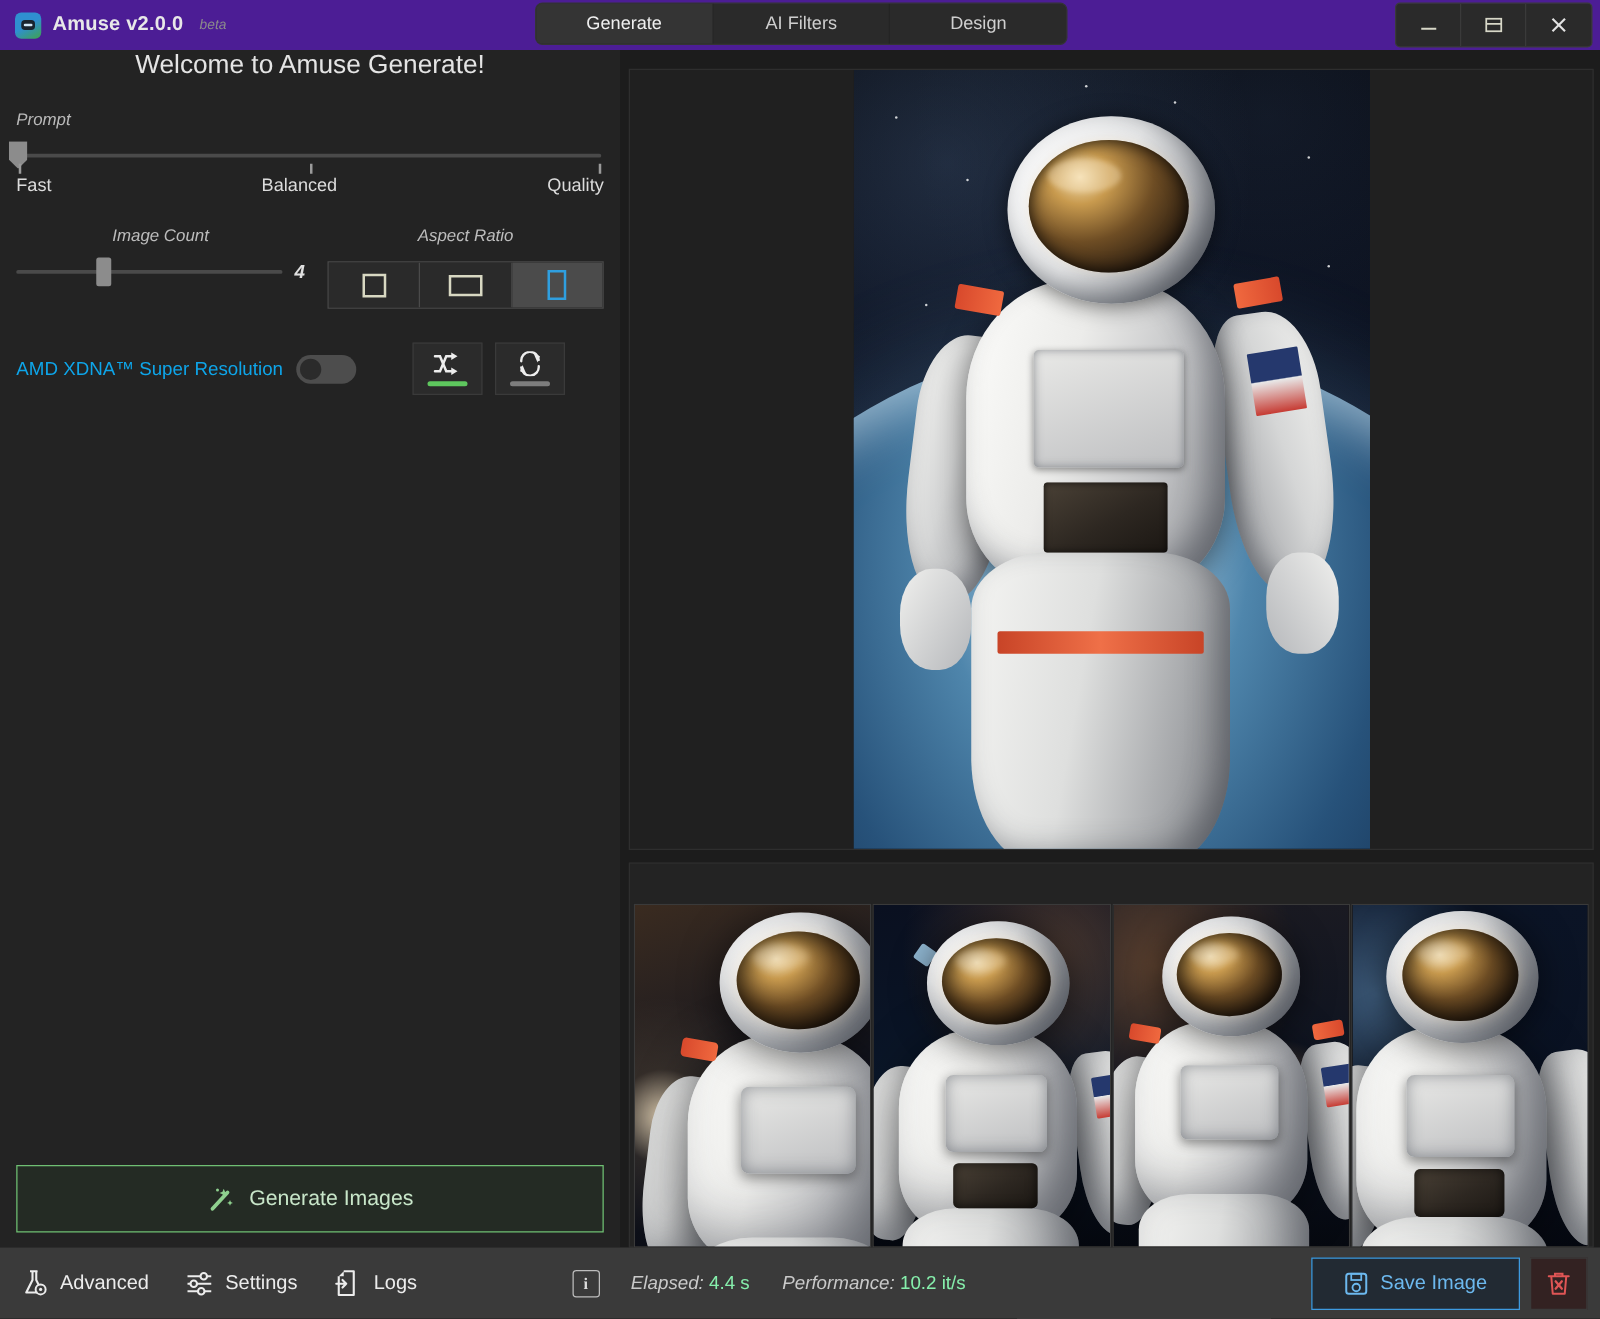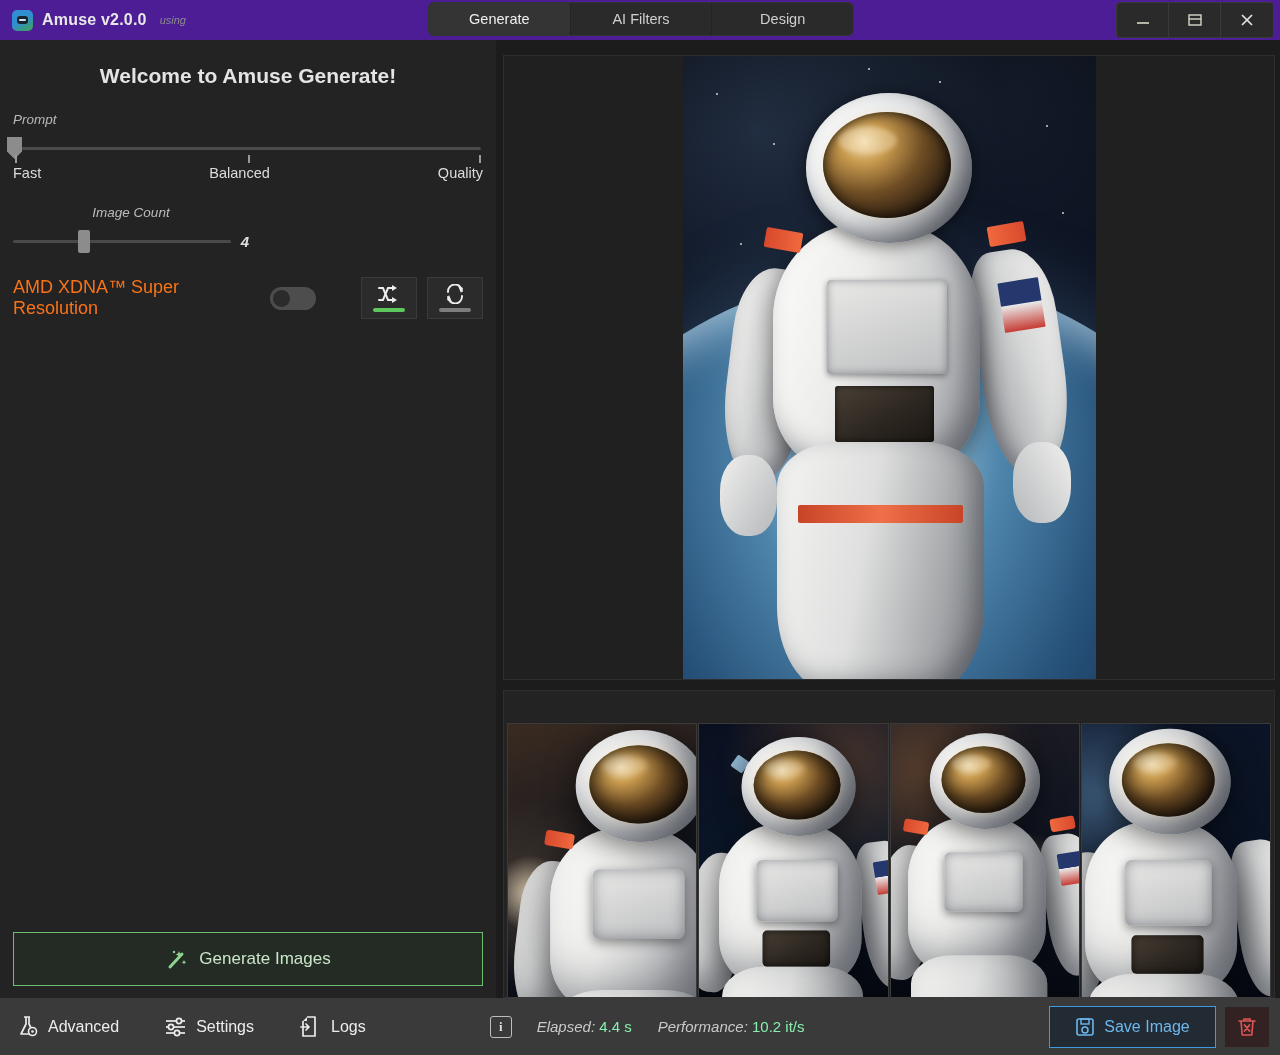--- a/index.html
+++ b/index.html
@@ -60,21 +60,21 @@
   .wc:last-child { border-right: none; }
   .wc svg { display: block; }
 
   
   .leftpanel {
     position: absolute; left: 0; top: 40px; width: 496px; height: 958px;
     background: #232323;
   }
   .welcome-h1 {
     text-align: center; font-size: 21px; color: #e4e4e4;
-    margin-top: 24px; font-weight: bold;
+    font-weight: normal;
   }
   .welcome-h2 {
     text-align: center; font-size: 15px; color: #d0d0d0;
     margin-top: 5px; font-weight: normal;
   }
   .field-label {
     font-size: 13.5px; font-style: italic; color: #b9b9b9;
     margin: 24px 0 5px 13px;
   }
   .prompt-box {
@@ -137,21 +137,21 @@
   .ar-shape { border: 2px solid #d8d8c2; }
   .ar-btn.active .ar-shape { border-color: #2f9fe0; }
   .shape-sq { width: 19px; height: 19px; }
   .shape-land { width: 27px; height: 17px; }
   .shape-port { width: 15px; height: 24px; }
 
   
   .xdna-row {
     display: flex; align-items: center; margin: 27px 13px 0 13px; gap: 0;
   }
-  .xdna-label { font-size: 18px; color: #f97316; }
+  .xdna-label { font-size: 15px; color: #0ea5e9; }
   .toggle {
     width: 48px; height: 23px; border-radius: 12px; background: #4d4d4d;
     margin-left: 11px; position: relative; cursor: default;
   }
   .toggle-knob {
     position: absolute; left: 3px; top: 3px; width: 17px; height: 17px;
     border-radius: 50%; background: #2b2b2b;
   }
   .iconbtns { display: flex; gap: 10px; margin-left: 45px; }
   .iconbtn {
@@ -196,21 +196,21 @@
   
   .statusbar {
     position: absolute; left: 0; bottom: 0; width: 1280px; height: 57px;
     background: #3a3a3a;
     display: flex; align-items: center;
   }
   .sb-item {
     display: flex; align-items: center; gap: 8px;
     font-size: 16px; color: #ececec; cursor: default;
   }
-  .sb-left { display: flex; align-items: center; gap: 44px; margin-left: 15px; }
+  .sb-left { display: flex; align-items: center; gap: 28px; margin-left: 15px; }
   .sb-info {
     margin-left: 124px; width: 22px; height: 22px;
     border: 1.5px solid #bdbdbd; border-radius: 3px;
     display: flex; align-items: center; justify-content: center;
     font-size: 13px; font-weight: bold; color: #dcdcdc;
     font-family: "Liberation Serif", serif;
   }
   .sb-stats { display: flex; gap: 26px; margin-left: 25px; font-size: 15px; }
   .sb-stats .lbl { font-style: italic; color: #c9c9c9; }
   .sb-stats .val { color: #86efac; font-weight: normal; }
@@ -340,21 +340,21 @@
     background: linear-gradient(240deg,#f0f0ee,#b5b7ba);
   }
 </style>
 </head>
 <body>
 
 <div class="titlebar">
   <div class="brand">
     <span class="brand-logo"></span>
     <span class="brand-title">Amuse v2.0.0</span>
-    <span class="brand-beta">using</span>
+    <span class="brand-beta">beta</span>
   </div>
 
   <div class="tabs">
     <div class="tab active">
       <span>Generate</span>
     </div>
     <div class="tab">
       <span>AI Filters</span>
     </div>
     <div class="tab">
@@ -409,20 +409,34 @@
     <div class="ic-col">
       <div class="ic-title">Image Count</div>
       <div class="ic-slider-row">
         <div class="ic-track">
           <span class="ic-thumb"></span>
         </div>
         <span class="ic-value">4</span>
       </div>
     </div>
 
+    <div class="ar-col">
+      <div class="ar-title">Aspect Ratio</div>
+      <div class="ar-group">
+        <div class="ar-btn">
+          <span class="ar-shape shape-sq"></span>
+        </div>
+        <div class="ar-btn">
+          <span class="ar-shape shape-land"></span>
+        </div>
+        <div class="ar-btn active">
+          <span class="ar-shape shape-port"></span>
+        </div>
+      </div>
+    </div>
   </div>
 
   <div class="xdna-row">
     <span class="xdna-label">AMD XDNA™ Super Resolution</span>
     <div class="toggle">
       <span class="toggle-knob"></span>
     </div>
     <div class="iconbtns">
       <div class="iconbtn">
         <svg width="24" height="20" viewBox="0 0 24 20">

